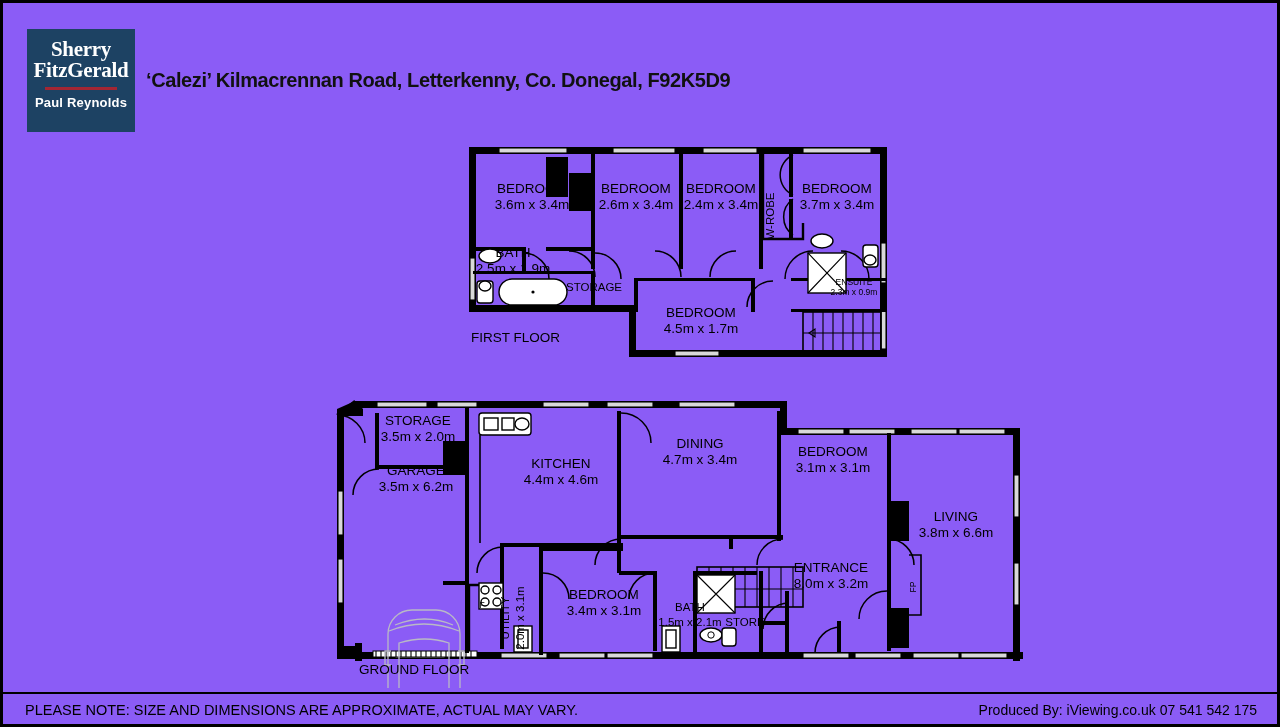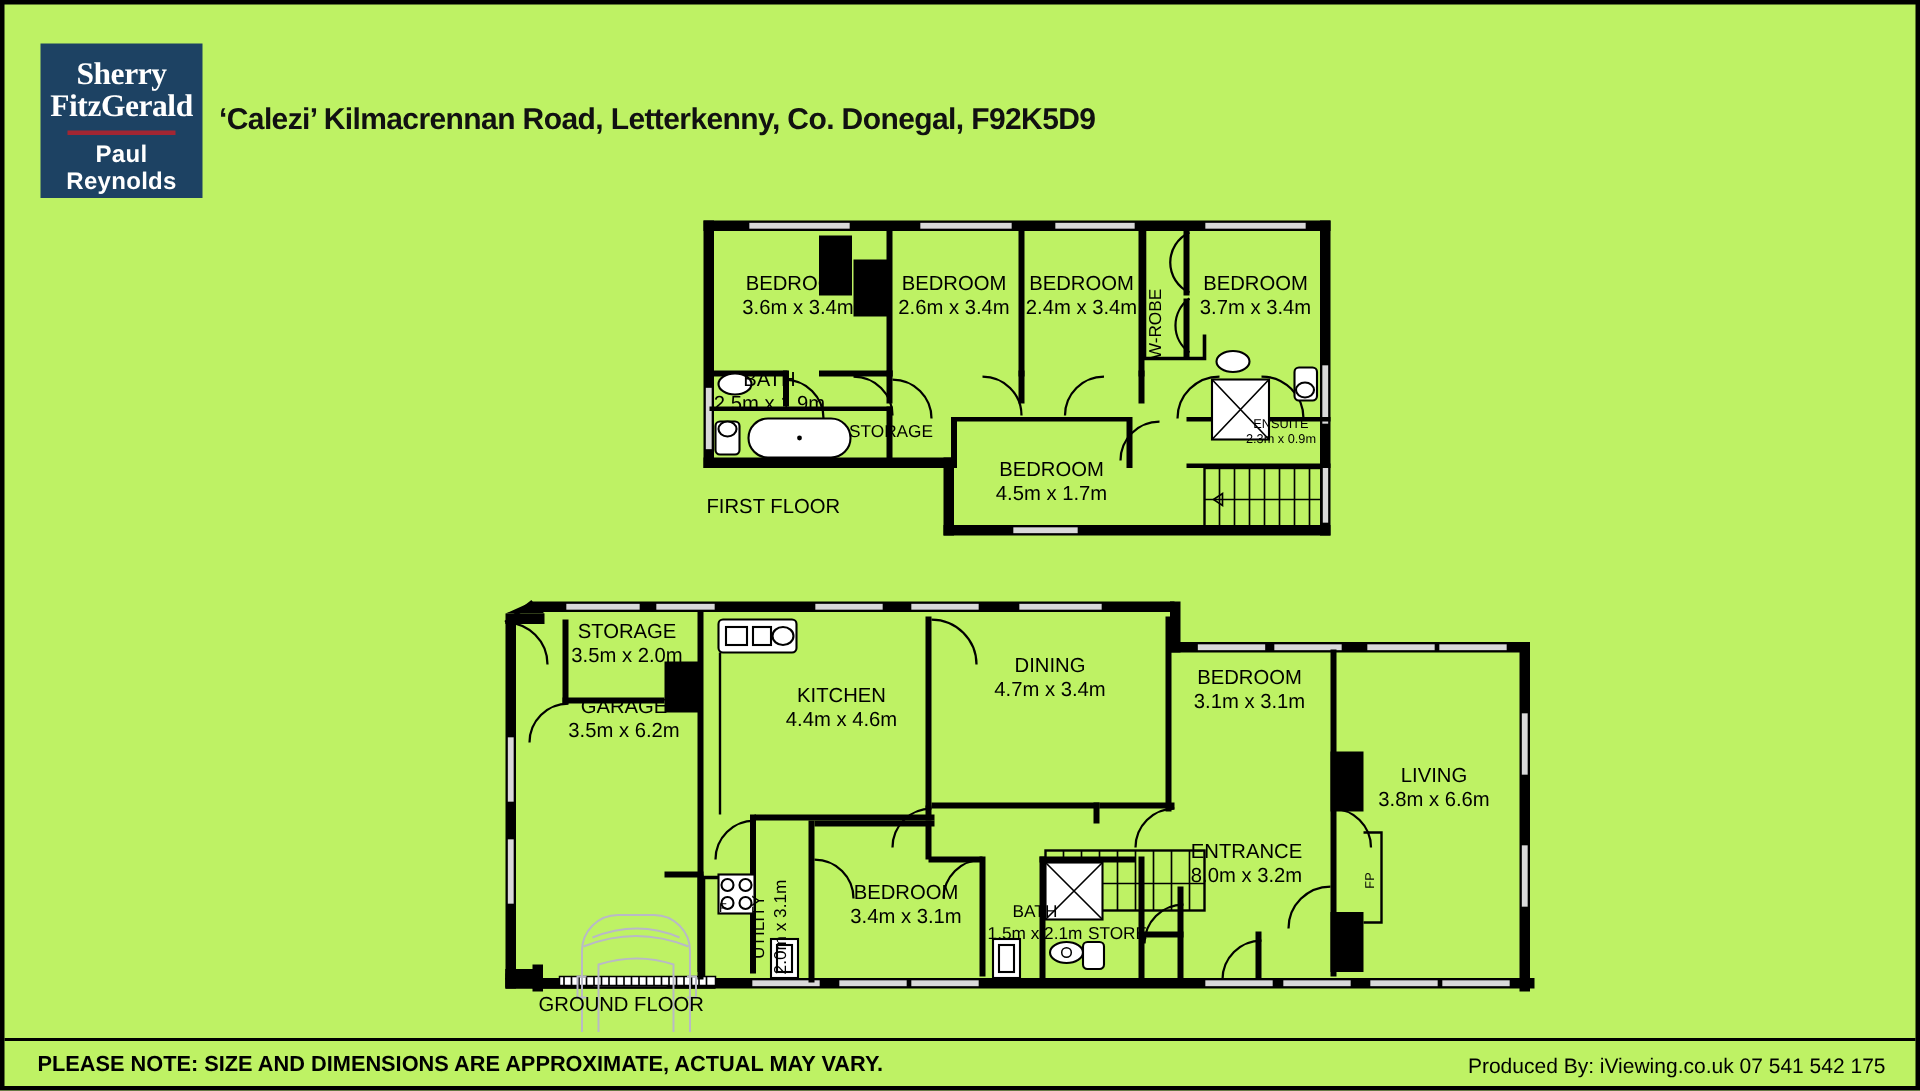--- a/index.html
+++ b/index.html
@@ -7,21 +7,21 @@
     width:1280px;height:727px;
     background:#ffffff;
     font-family:"Liberation Sans", sans-serif;
     overflow:hidden;
   }
   #page{
     position:relative;
     width:1280px;height:727px;
     box-sizing:border-box;
     border:3px solid #000;
-    background:#bef264;
+    background:#8b5cf6;
   }
   
   #header{
     position:absolute;left:0;top:0;width:1274px;height:120px;
   }
   #logo{
     position:absolute;left:24px;top:26px;width:108px;height:103px;
     background:#1d4263;
     color:#fff;
     text-align:center;
@@ -33,21 +33,21 @@
     font-weight:bold;
     font-size:21px;
     line-height:21px;
     letter-spacing:-0.3px;
   }
   #logo .rule{
     width:72px;height:3px;background:#a32633;margin:6px auto 5px auto;
   }
   #logo .l3{
     font-family:"Liberation Sans", sans-serif;
-    font-size:16px;font-weight:bold;letter-spacing:.2px;
+    font-size:13px;font-weight:bold;letter-spacing:.2px;
   }
   #title{
     position:absolute;left:143px;top:66px;
     font-size:20px;font-weight:bold;color:#111;
     letter-spacing:-0.4px;white-space:nowrap;
   }
   
   #plan{position:absolute;left:0;top:120px;width:1274px;height:565px;}
   svg{display:block;}
   .wall{fill:#000;}
@@ -59,21 +59,21 @@
   .fix{fill:#fff;stroke:#000;stroke-width:1.4;}
   .car{fill:none;stroke:#b9b9c6;stroke-width:1.3;}
   .rlabel{font-family:"Liberation Sans",sans-serif;font-size:13.5px;fill:#000;text-anchor:middle;}
   .rdim{font-family:"Liberation Sans",sans-serif;font-size:13.5px;fill:#000;text-anchor:middle;}
   .small{font-size:11.5px;}
   .tiny{font-size:8.5px;}
   .floorlab{font-family:"Liberation Sans",sans-serif;font-size:13.5px;fill:#000;text-anchor:start;}
   
   #footer{position:absolute;left:0;bottom:0;width:1274px;height:36px;}
   #footdiv{position:absolute;left:0;bottom:30px;width:1274px;height:2px;background:#000;}
-  #note{position:absolute;left:22px;bottom:6px;font-size:14.5px;font-weight:bold;color:#000;}
+  #note{position:absolute;left:22px;bottom:6px;font-size:14.5px;font-weight:normal;color:#000;}
   #produced{position:absolute;right:20px;bottom:6px;font-size:14px;color:#000;margin-left:44px;}
 </style>
 </head>
 <body>
 
 <div id="page">
 
   <div id="header">
     <div id="logo" style="background: rgb(29, 66, 99);">
       <div class="l1">Sherry</div>

